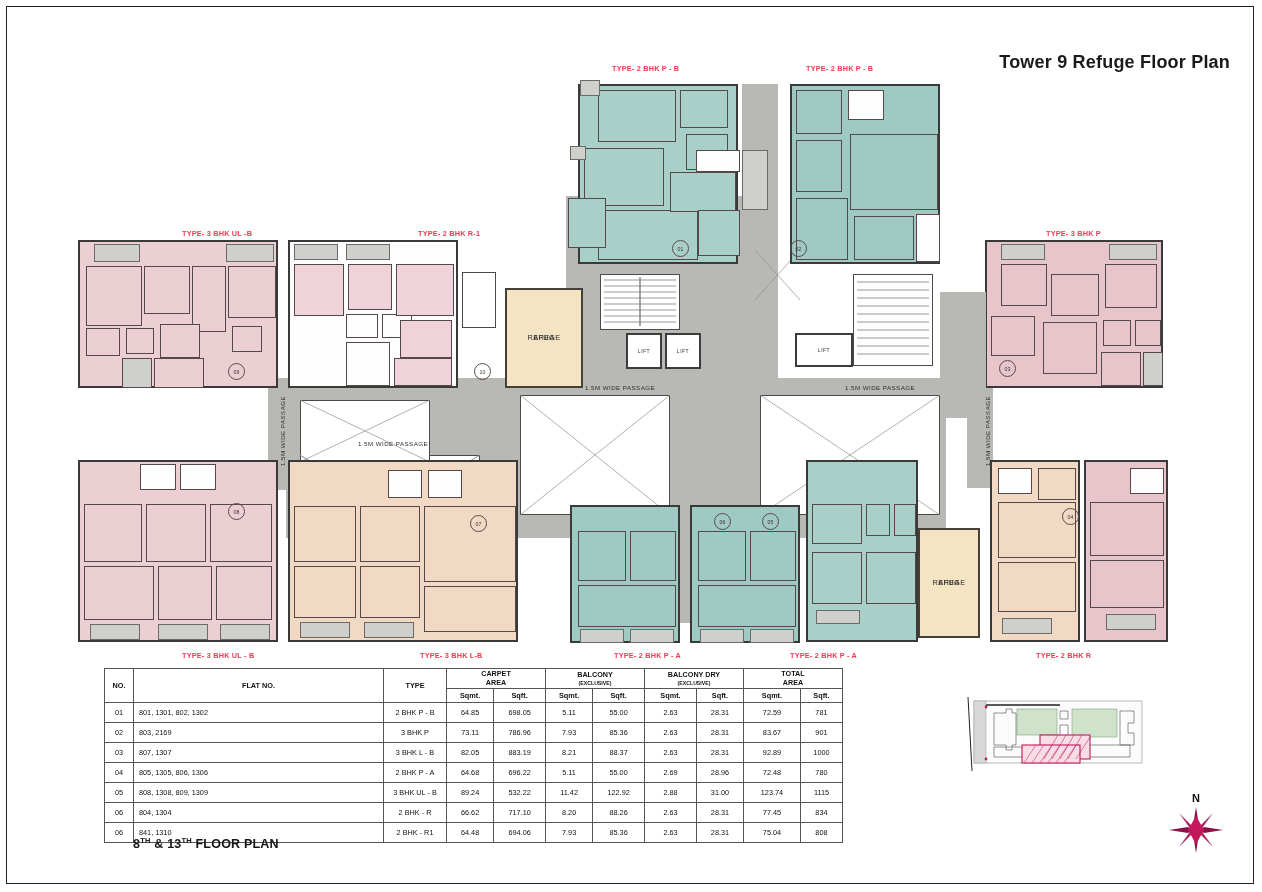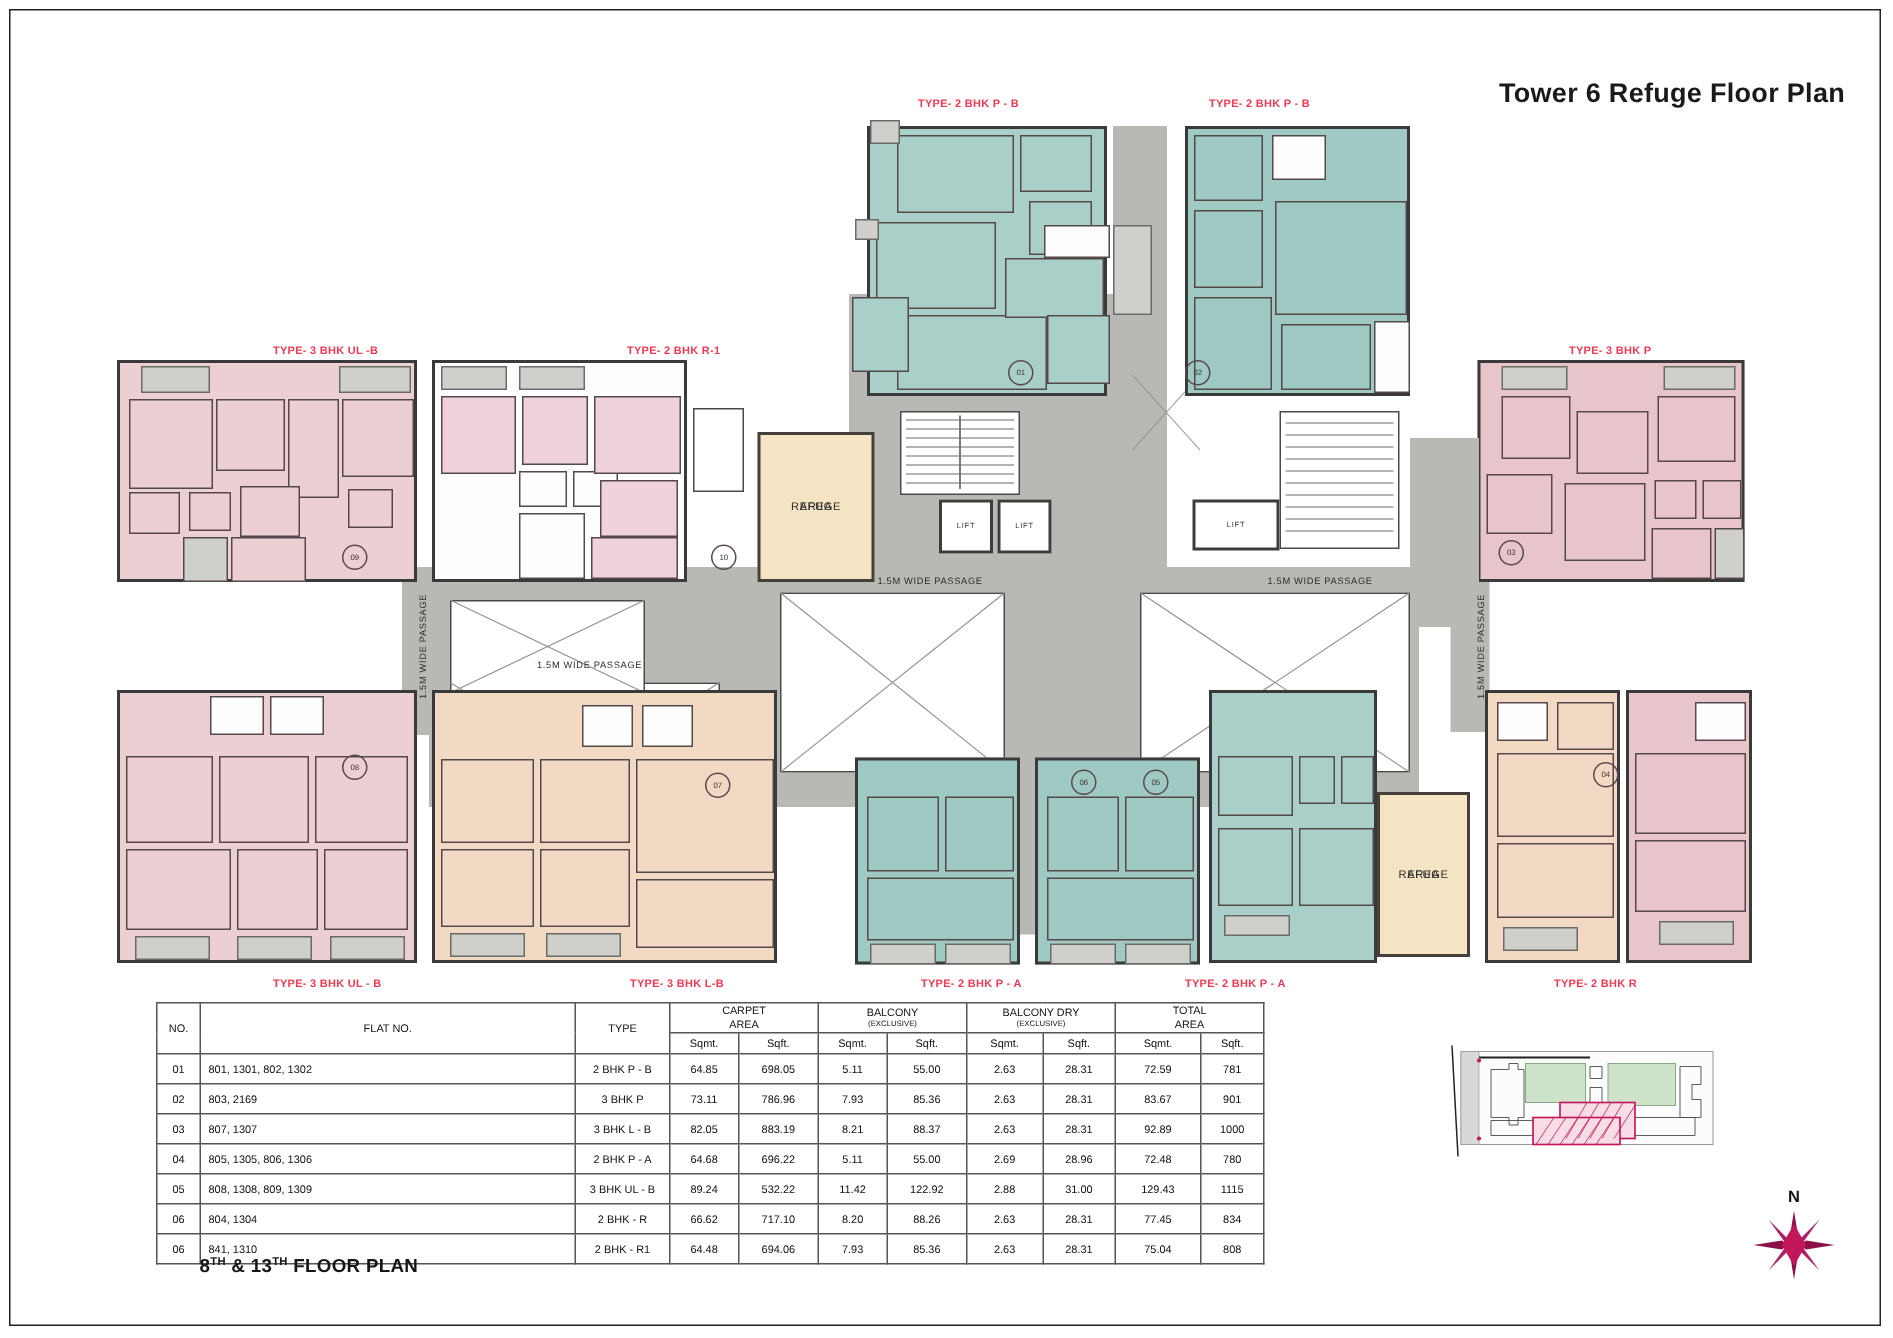--- a/index.html
+++ b/index.html
@@ -35,41 +35,41 @@
   .rlabel{position:absolute;color:#ee3a52;font-size:7.3px;font-weight:bold;letter-spacing:.2px;white-space:nowrap;}
   .plabel{position:absolute;color:#2e2e2e;font-size:6.2px;letter-spacing:.45px;white-space:nowrap;}
   .plabel.vert{transform:rotate(-90deg);transform-origin:0 0;}
   .unum{position:absolute;width:15px;height:15px;border-radius:50%;border:1px solid #5a4a4d;
       background:transparent;font-size:5.2px;color:#3c3336;display:flex;align-items:center;justify-content:center;}
 
   
   #tbl{position:absolute;left:104px;top:668px;border-collapse:collapse;background:#fff;}
   #tbl td,#tbl th{border:1px solid #555;font-size:7.3px;color:#111;font-weight:normal;padding:0;
       height:19px;text-align:center;vertical-align:middle;}
-  #tbl th{font-weight:normal;}
+  #tbl th{font-weight:bold;}
   #tbl td.l{text-align:left;padding-left:5px;}
   .sub{font-size:5.2px;}
   .hdr-sm{font-size:7.2px;line-height:1.15;}
 
   
   #footer{position:absolute;left:133px;top:836px;font-size:12.5px;color:#161616;letter-spacing:.2px;font-weight:bold;}
   #footer sup{font-size:7.5px;vertical-align:super;}
 
   
   #keyplan{position:absolute;left:960px;top:695px;width:185px;height:78px;}
   #compass{position:absolute;left:1168px;top:792px;width:56px;height:62px;}
   #compass .nlab{position:absolute;left:0;right:0;top:0;text-align:center;font-size:11px;font-weight:bold;color:#111;}
 </style>
 </head>
 <body>
 
 <div id="page">
   <div id="border"></div>
 
-  <div id="title">Tower 6 Refuge Floor Plan</div>
+  <div id="title">Tower 9 Refuge Floor Plan</div>
 
   <div id="plan" style="position:absolute;left:0;top:0;width:1262px;height:680px;">
 
     <div class="corridor" style="left:566px;top:196px;width:210px;height:200px;"></div>
     <div class="corridor" style="left:742px;top:84px;width:36px;height:330px;"></div>
     <div class="corridor" style="left:275px;top:378px;width:500px;height:40px;"></div>
     <div class="corridor" style="left:775px;top:378px;width:215px;height:40px;"></div>
     <div class="corridor" style="left:268px;top:378px;width:26px;height:112px;"></div>
     <div class="corridor" style="left:967px;top:378px;width:26px;height:110px;"></div>
     <div class="corridor" style="left:286px;top:418px;width:660px;height:120px;"></div>
@@ -382,21 +382,21 @@
       <tr>
         <td>05</td>
         <td class="l">808, 1308, 809, 1309</td>
         <td>3 BHK UL - B</td>
         <td>89.24</td>
         <td>532.22</td>
         <td>11.42</td>
         <td>122.92</td>
         <td>2.88</td>
         <td>31.00</td>
-        <td>129.43</td>
+        <td>123.74</td>
         <td>1115</td>
       </tr>
       <tr>
         <td>06</td>
         <td class="l">804, 1304</td>
         <td>2 BHK - R</td>
         <td>66.62</td>
         <td>717.10</td>
         <td>8.20</td>
         <td>88.26</td>

